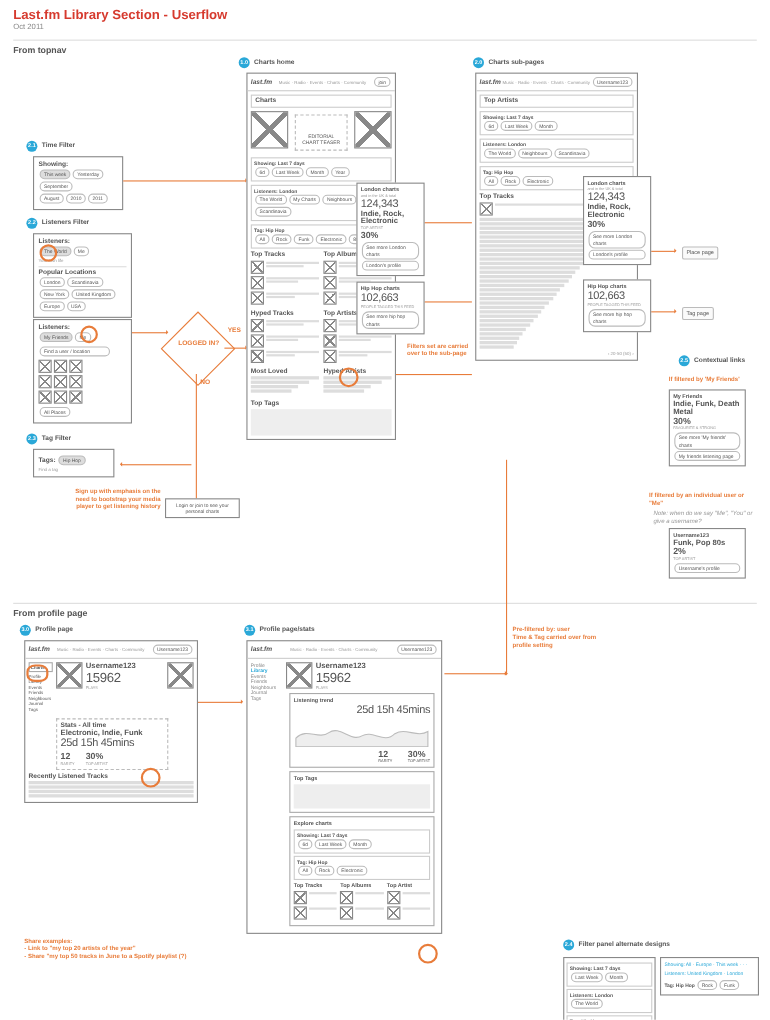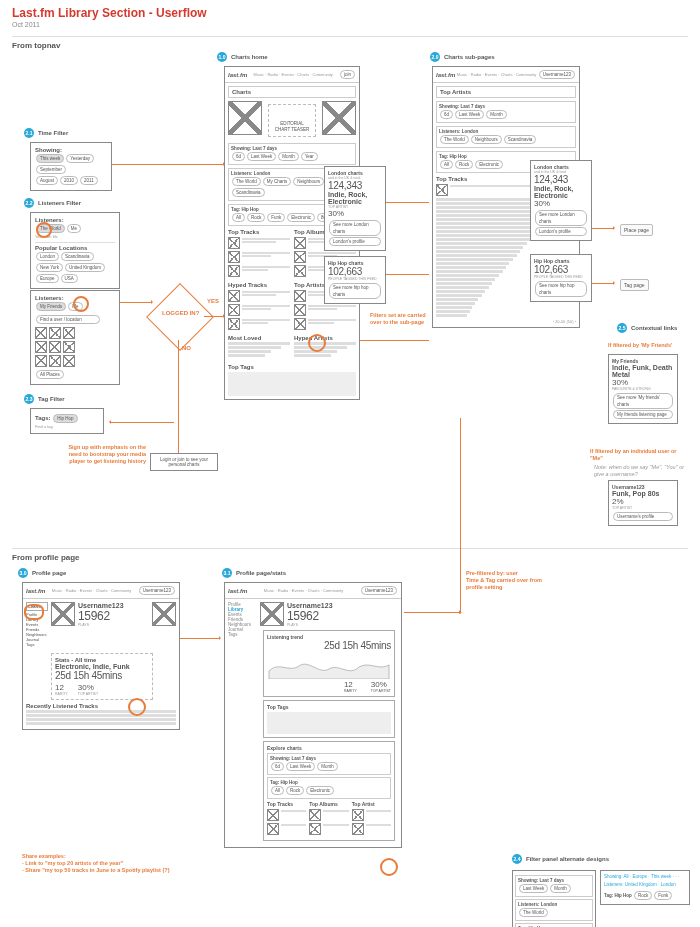--- a/index.html
+++ b/index.html
@@ -22,21 +22,21 @@
 .minibox{border:1px solid #aaa;padding:3px;margin:3px;font-size:5px;background:#fff}
 .arrow{position:absolute;background:#e87c3a;height:1px}
 .arrow.v{width:1px;height:auto}
 .arrow::after{content:"";position:absolute;right:-3px;top:-2px;border:2.5px solid transparent;border-left-color:#e87c3a}
 .arrow.left::after{left:-3px;right:auto;border-left-color:transparent;border-right-color:#e87c3a}
 .arrow.v::after{bottom:-3px;top:auto;left:-2px;right:auto;border-left-color:transparent;border-top-color:#e87c3a}
 .circle-hi{position:absolute;border:2.5px solid #e87c3a;border-radius:50%}
 .diamond{position:absolute;width:46px;height:46px;border:1px solid #e87c3a;transform:rotate(45deg);background:#fff}
 .big-stat{font-size:10px;font-weight:300;letter-spacing:-0.3px}
 .tags-line{font-weight:bold;font-size:7px}
-.pct{font-size:8px;font-weight:400}
+.pct{font-size:8px;font-weight:700}
 .xrow{display:flex;gap:2px;margin:2px 0}
 .xrow .xicon{width:10px;height:10px}
 .lines{flex:1}
 .lines .bar{height:2px}
 .pgbody{padding:4px}
 .topnav{padding:2px 3px;border-bottom:1px solid #ccc;display:flex;justify-content:space-between;align-items:center}
 .topnav .links{font-size:4px;color:#999}
 .logo{font-weight:bold;font-size:6px;font-style:italic}
 .sub-hdr{border:1px solid #ccc;padding:2px 3px;margin:3px 0;font-weight:bold;background:#fff}
 .col2{display:flex;gap:4px}

